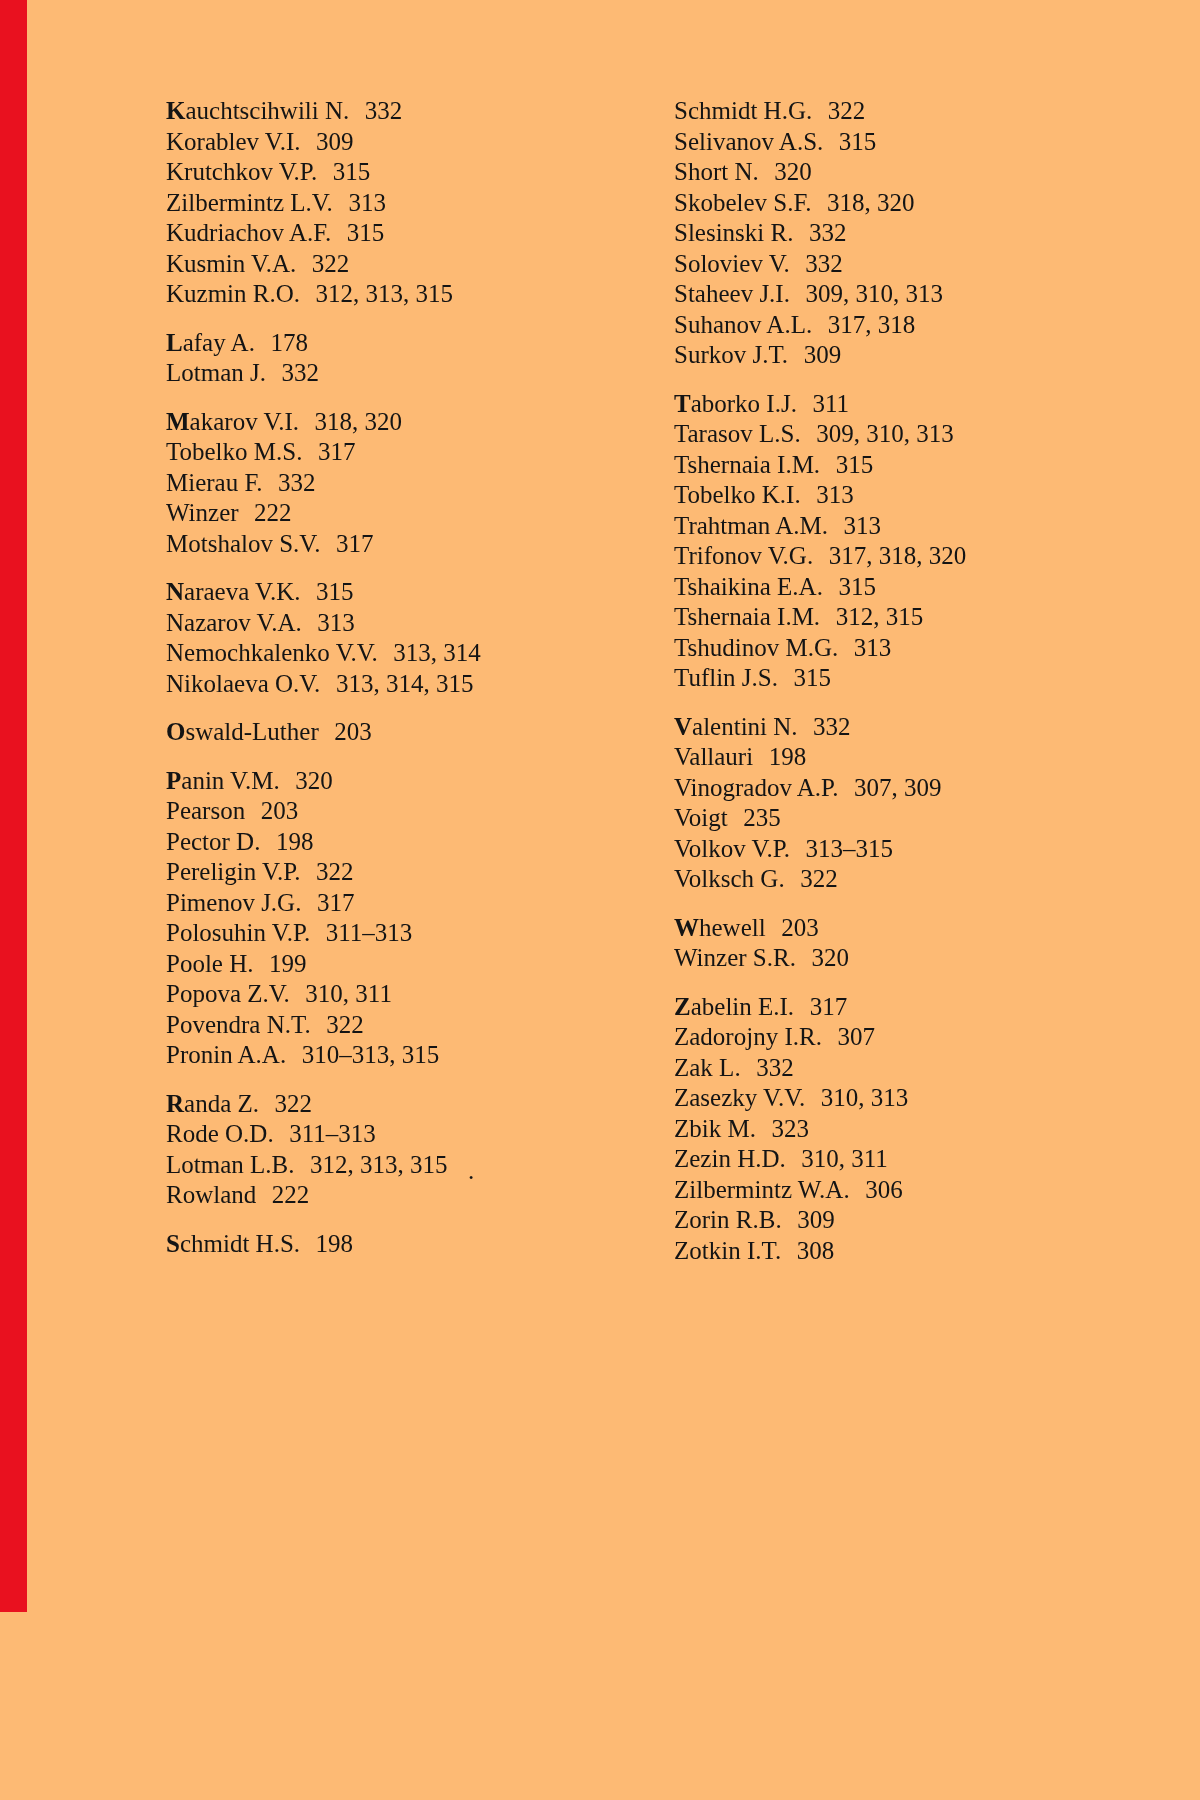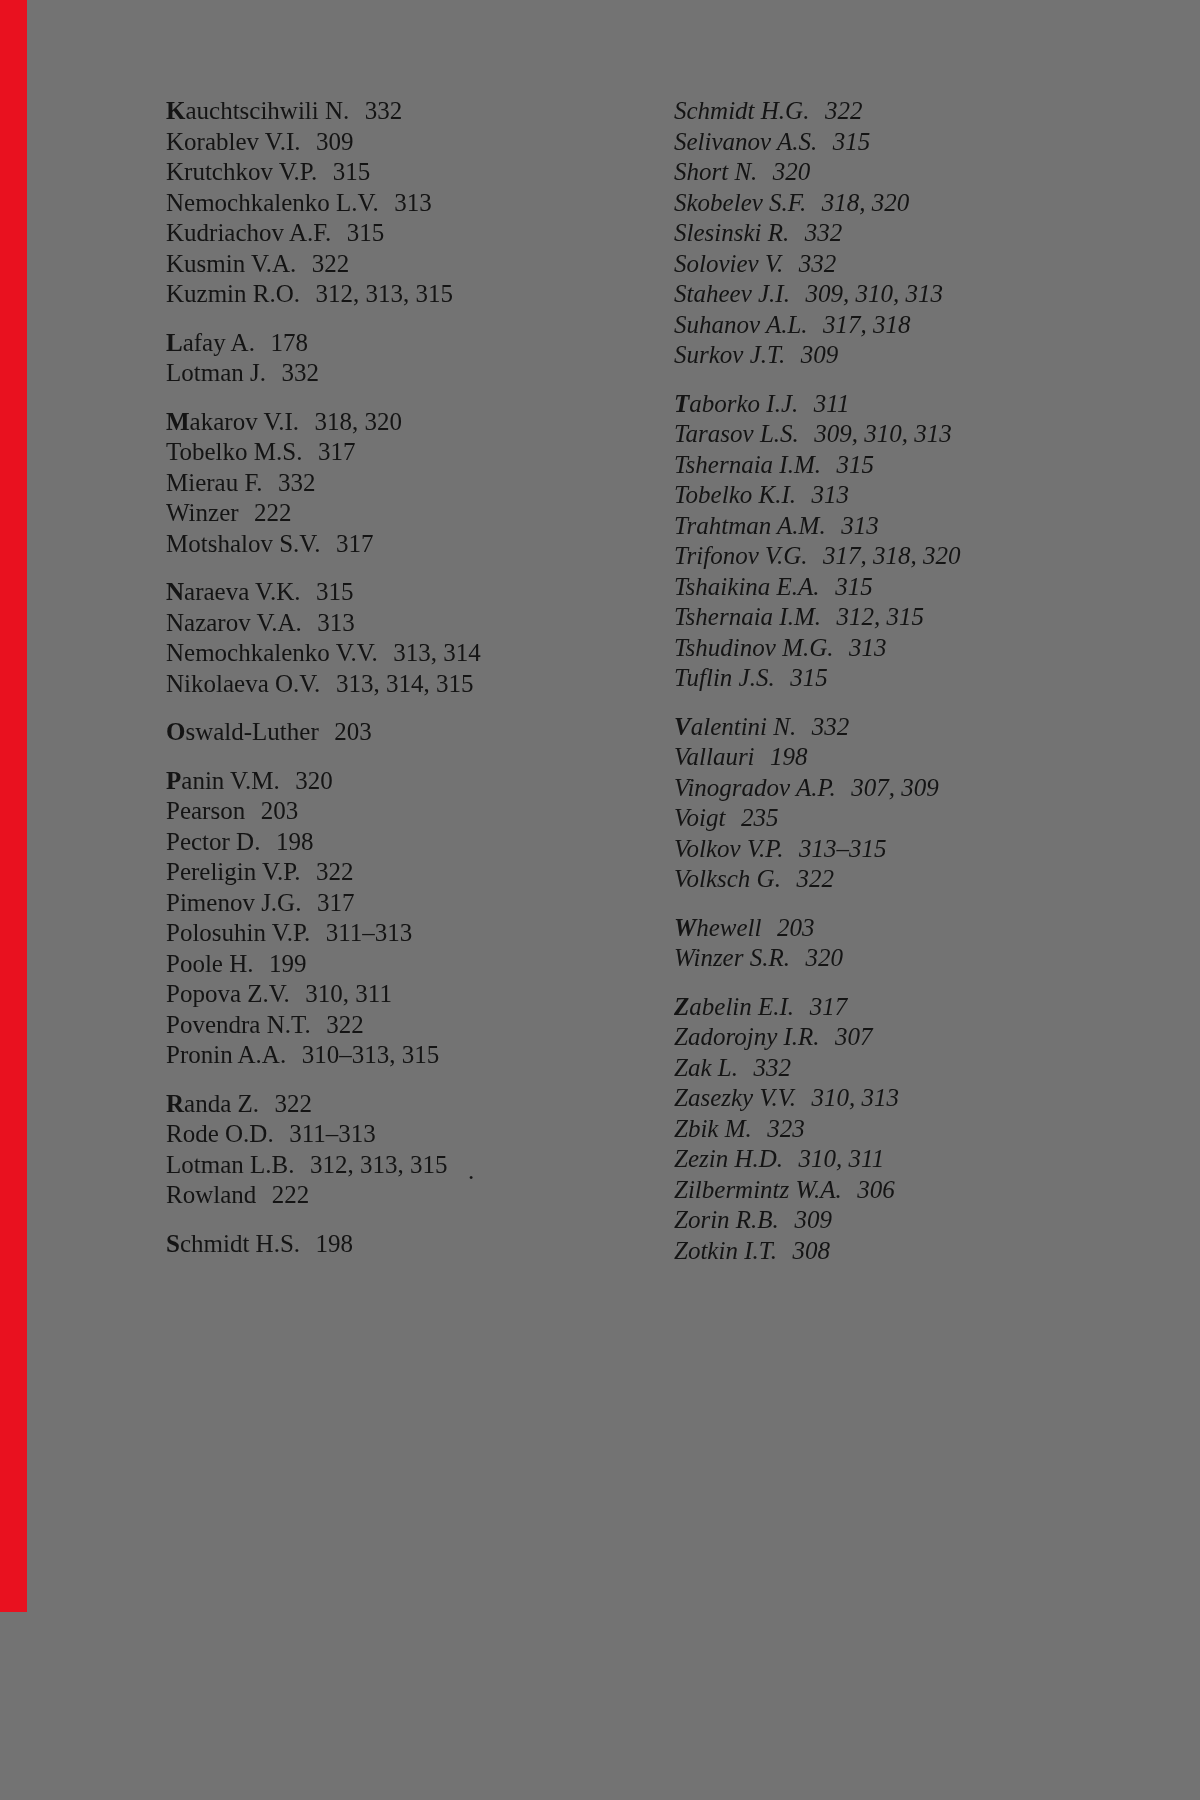--- a/index.html
+++ b/index.html
@@ -11,59 +11,59 @@
     position: relative;
     width: 1200px;
     height: 1800px;
     overflow: hidden;
     font-family: "Liberation Serif", serif;
     color: #141414;
   }
   .page {
     position: absolute;
     inset: 0;
-    background: #737373;
+    background: #fdba74;
   }
   .ribbon {
     position: absolute;
     left: 0;
     top: 0;
     width: 27px;
     height: 1612px;
   }
   .col {
     position: absolute;
     top: 96px;
     font-size: 25px;
     line-height: 30.5px;
     white-space: nowrap;
   }
   .col-left  { left: 166px; }
-  .col-right { left: 674px; font-style: italic; }
+  .col-right { left: 674px; }
   .group { margin: 0 0 18px 0; }
   .entry { display: block; }
   .entry .lead-bold { font-weight: bold; }
   .pages { margin-left: 0.62em; }
   .stray-mark {
     position: absolute;
     font-size: 25px;
     line-height: 25px;
   }
 </style>
 </head>
 <body>
 
 <div class="page">
   <div class="ribbon" style="background: rgb(233, 17, 31); left: 0px; top: 0px; width: 27px; height: 1612px;"></div>
   <div class="col col-left">
       <div class="group">
         <span class="entry"><span><span class="lead-bold">K</span><span>auchtscihwili N.</span></span><span class="pages">332</span></span>
         <span class="entry"><span>Korablev V.I.</span><span class="pages">309</span></span>
         <span class="entry"><span>Krutchkov V.P.</span><span class="pages">315</span></span>
-        <span class="entry"><span>Nemochkalenko L.V.</span><span class="pages">313</span></span>
+        <span class="entry"><span>Zilbermintz L.V.</span><span class="pages">313</span></span>
         <span class="entry"><span>Kudriachov A.F.</span><span class="pages">315</span></span>
         <span class="entry"><span>Kusmin V.A.</span><span class="pages">322</span></span>
         <span class="entry"><span>Kuzmin R.O.</span><span class="pages">312, 313, 315</span></span>
       </div>
       <div class="group">
         <span class="entry"><span><span class="lead-bold">L</span><span>afay A.</span></span><span class="pages">178</span></span>
         <span class="entry"><span>Lotman J.</span><span class="pages">332</span></span>
       </div>
       <div class="group">
         <span class="entry"><span><span class="lead-bold">M</span><span>akarov V.I.</span></span><span class="pages">318, 320</span></span>

